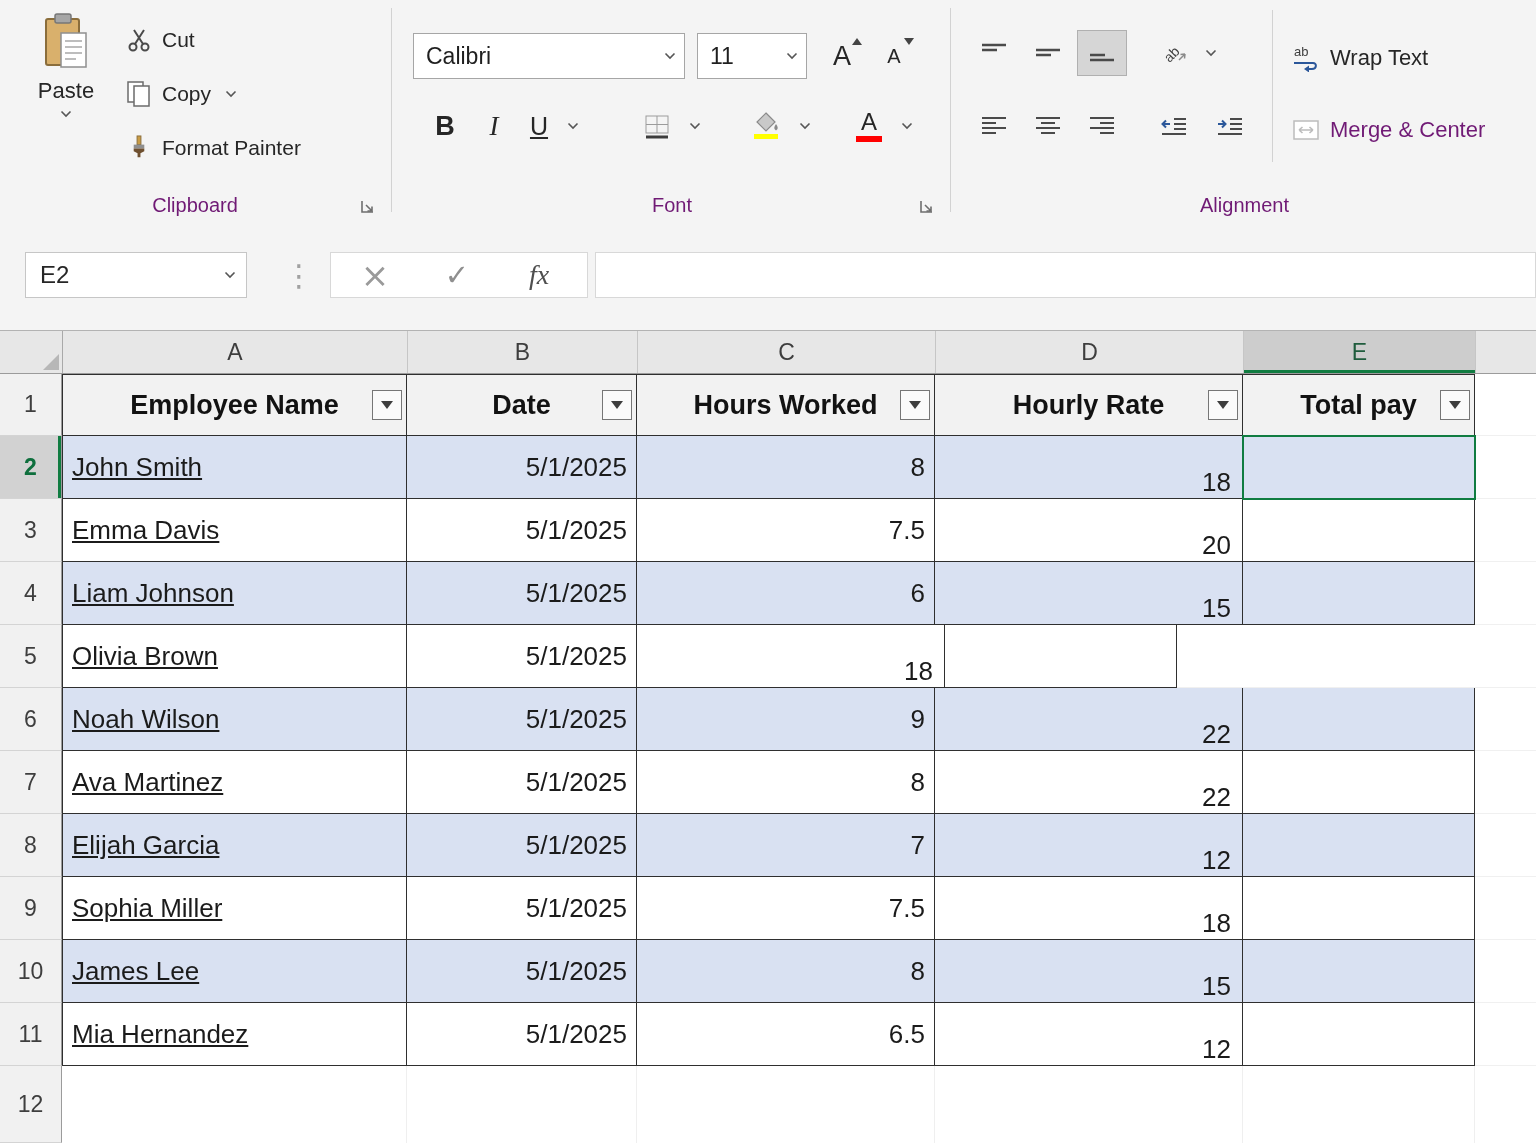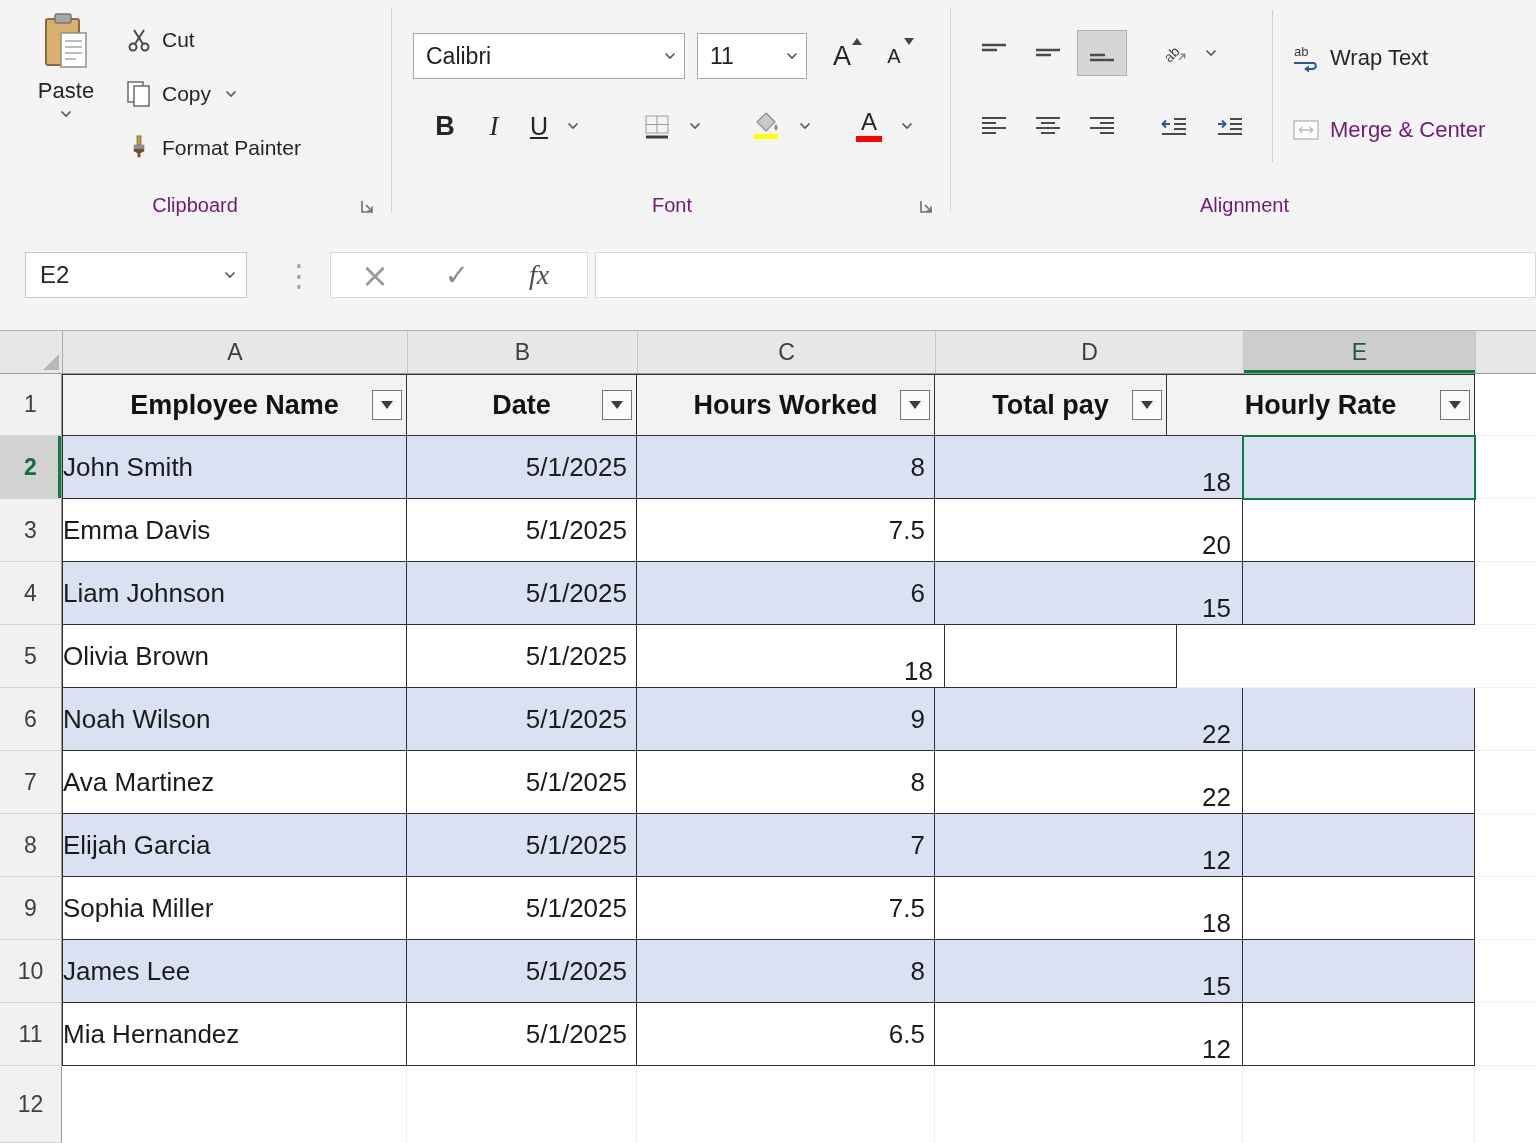--- a/index.html
+++ b/index.html
@@ -87,21 +87,21 @@
   .hrow{height:62px;}
   .drow{height:63px;}
   .r12{flex:1;}
 
   .cell{box-sizing:border-box;border-right:1px solid #2f2f2f;border-bottom:1px solid #2f2f2f;background:#fff;
     font-size:26px;color:#1b1b1b;display:flex;align-items:center;overflow:hidden;cursor:cell;}
   .cell.c-a{border-left:1px solid #2f2f2f;}
   .hrow .cell{border-top:1px solid #2f2f2f;background:#f2f2f2;font-weight:700;font-size:27px;color:#121212;
     justify-content:center;position:relative;}
   .band .cell{background:#D9E1F2;}
-  .name-cell{justify-content:flex-start;}
+  .name-cell{justify-content:flex-start;padding-left:9px;text-decoration:underline;}
   .num-cell{justify-content:flex-end;padding-right:9px;}
   .rate-cell{justify-content:flex-end;align-items:flex-end;padding-right:11px;}
   .htext{white-space:nowrap;}
 
   .filter-btn{position:absolute;right:4px;top:50%;transform:translateY(-50%);width:30px;height:30px;background:#fafafa;
     border:1px solid #767676;display:flex;align-items:center;justify-content:center;cursor:pointer;box-sizing:border-box;}
   .ftri{width:0;height:0;border-left:6px solid transparent;border-right:6px solid transparent;border-top:8px solid #3d3d3d;}
 
   .selected-cell{position:relative;z-index:2;outline:2px solid #107C41;outline-offset:-1px;overflow:visible;}
   .rel{position:relative;}
@@ -368,28 +368,28 @@
         <span class="filter-btn">
             <span class="ftri"></span>
           </span>
       </div>
       <div class="cell c-c">
         <span class="htext">Hours Worked</span>
         <span class="filter-btn">
             <span class="ftri"></span>
           </span>
       </div>
-      <div class="cell c-e">
-        <span class="htext">Total pay</span>
+      <div class="cell c-d">
+        <span class="htext">Hourly Rate</span>
         <span class="filter-btn">
             <span class="ftri"></span>
           </span>
       </div>
-      <div class="cell c-d">
-        <span class="htext">Hourly Rate</span>
+      <div class="cell c-e">
+        <span class="htext">Total pay</span>
         <span class="filter-btn">
             <span class="ftri"></span>
           </span>
       </div>
       <div class="ghost c-fill"></div>
     </div>
 
     <div class="srow drow band">
       <div class="rh sel">2</div>
       <div class="cell c-a name-cell">John Smith</div>

